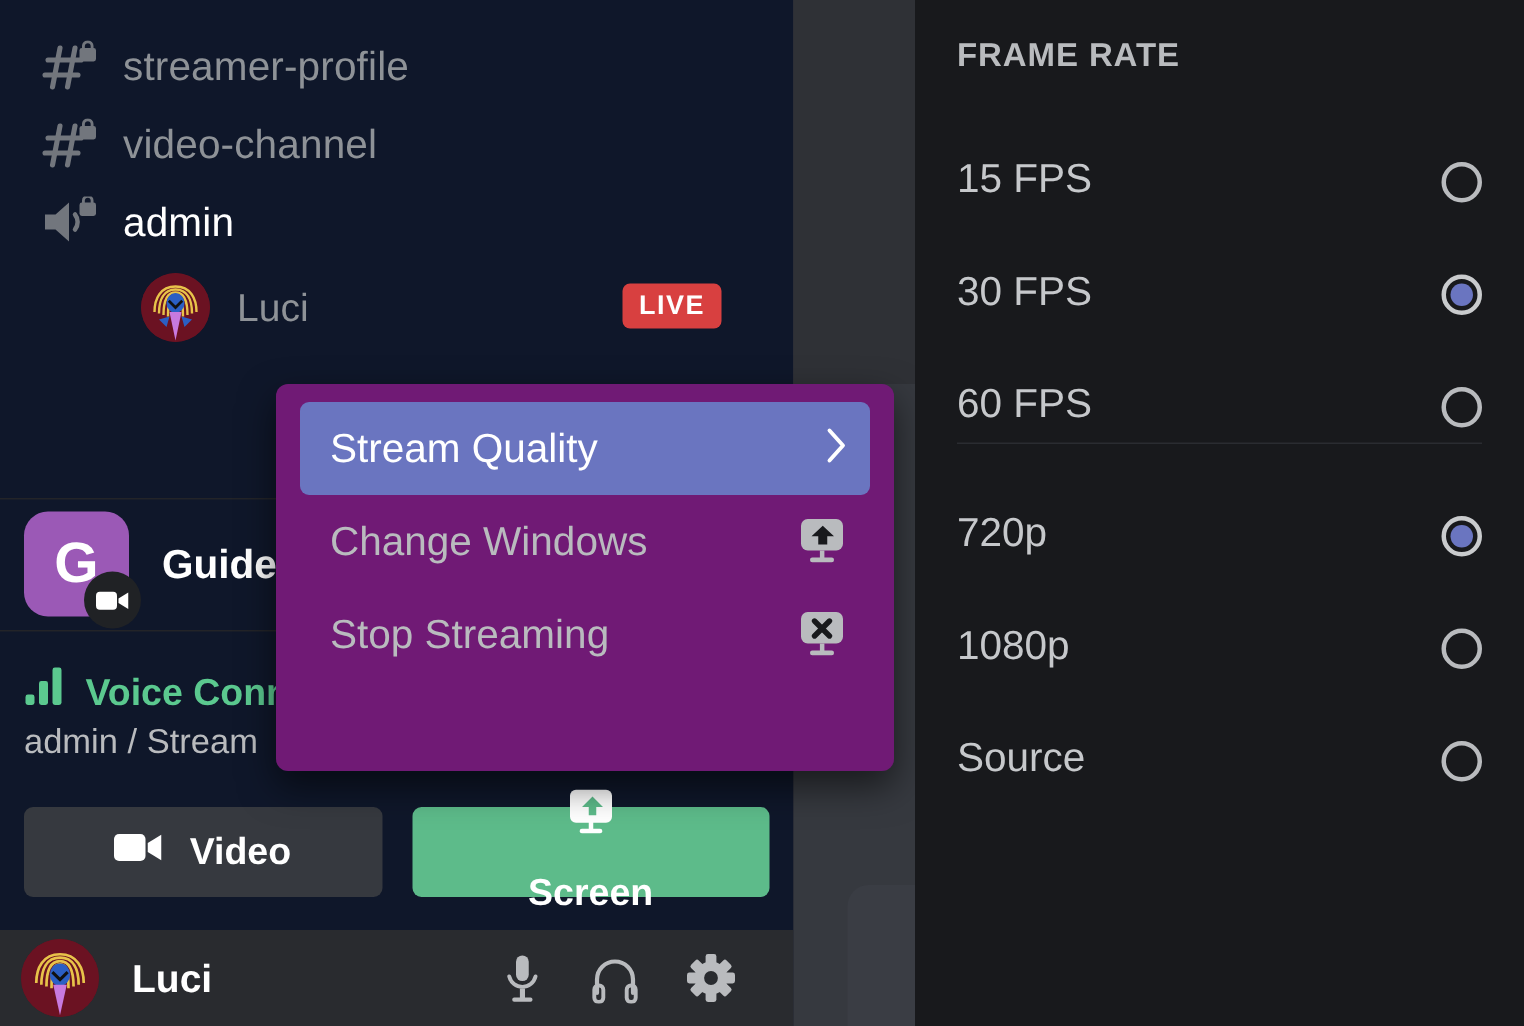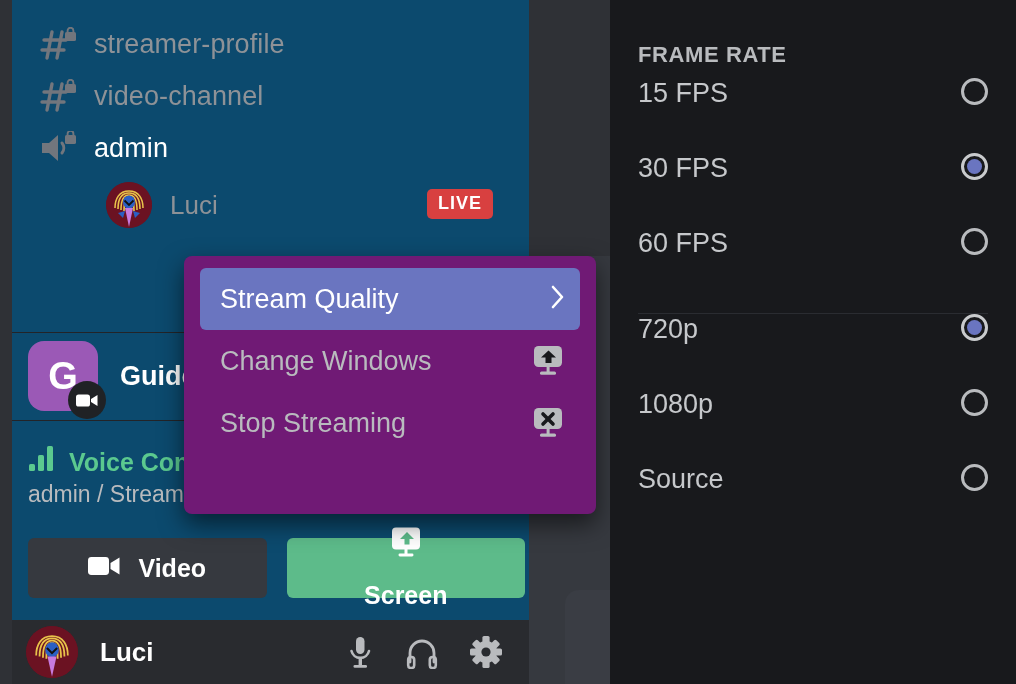--- a/index.html
+++ b/index.html
@@ -6,23 +6,23 @@
   html, body {
     width: 1016px; height: 684px;
     background: #2f3136;
     font-family: "Liberation Sans", sans-serif;
     overflow: hidden;
   }
   #root { position: relative; width: 1016px; height: 684px; }
 
   
   .sidebar {
-    position: absolute; left: 12px; top: 0;
+    position: absolute; left: 0; top: 0;
     width: 529px; height: 684px;
-    background: #0c4a6e;
+    background: #0f172a;
     overflow: hidden;
   }
   .ch-list { padding-top: 18px; }
   .channel {
     display: flex; align-items: center;
     height: 52px;
     padding: 0 14px 0 26px;
     gap: 16px;
     cursor: pointer;
   }
@@ -173,26 +173,26 @@
   .submenu {
     position: absolute; left: 610px; top: 0;
     width: 406px; height: 684px;
     background: #18191c;
     padding: 0 28px;
     z-index: 50;
   }
   .sm-head {
     font-size: 22px; font-weight: 700; color: #b9bbbe;
     letter-spacing: .6px;
-    padding-top: 42px; padding-bottom: 10px;
+    padding-top: 24px; padding-bottom: 10px;
   }
   .sm-head.second { padding-top: 28px; }
   .sm-row {
     height: 75px;
-    display: flex; align-items: flex-start; cursor: pointer;
+    display: flex; align-items: flex-end; cursor: pointer;
   }
   .sm-row .sm-label {
     font-size: 27px; color: #c6c8cb; white-space: nowrap;
   }
   .sm-row .sm-spacer { flex: 1; }
   .radio {
     width: 27px; height: 27px; border-radius: 50%;
     border: 3px solid #b9bbbe;
     display: flex; align-items: center; justify-content: center;
     flex: none;

